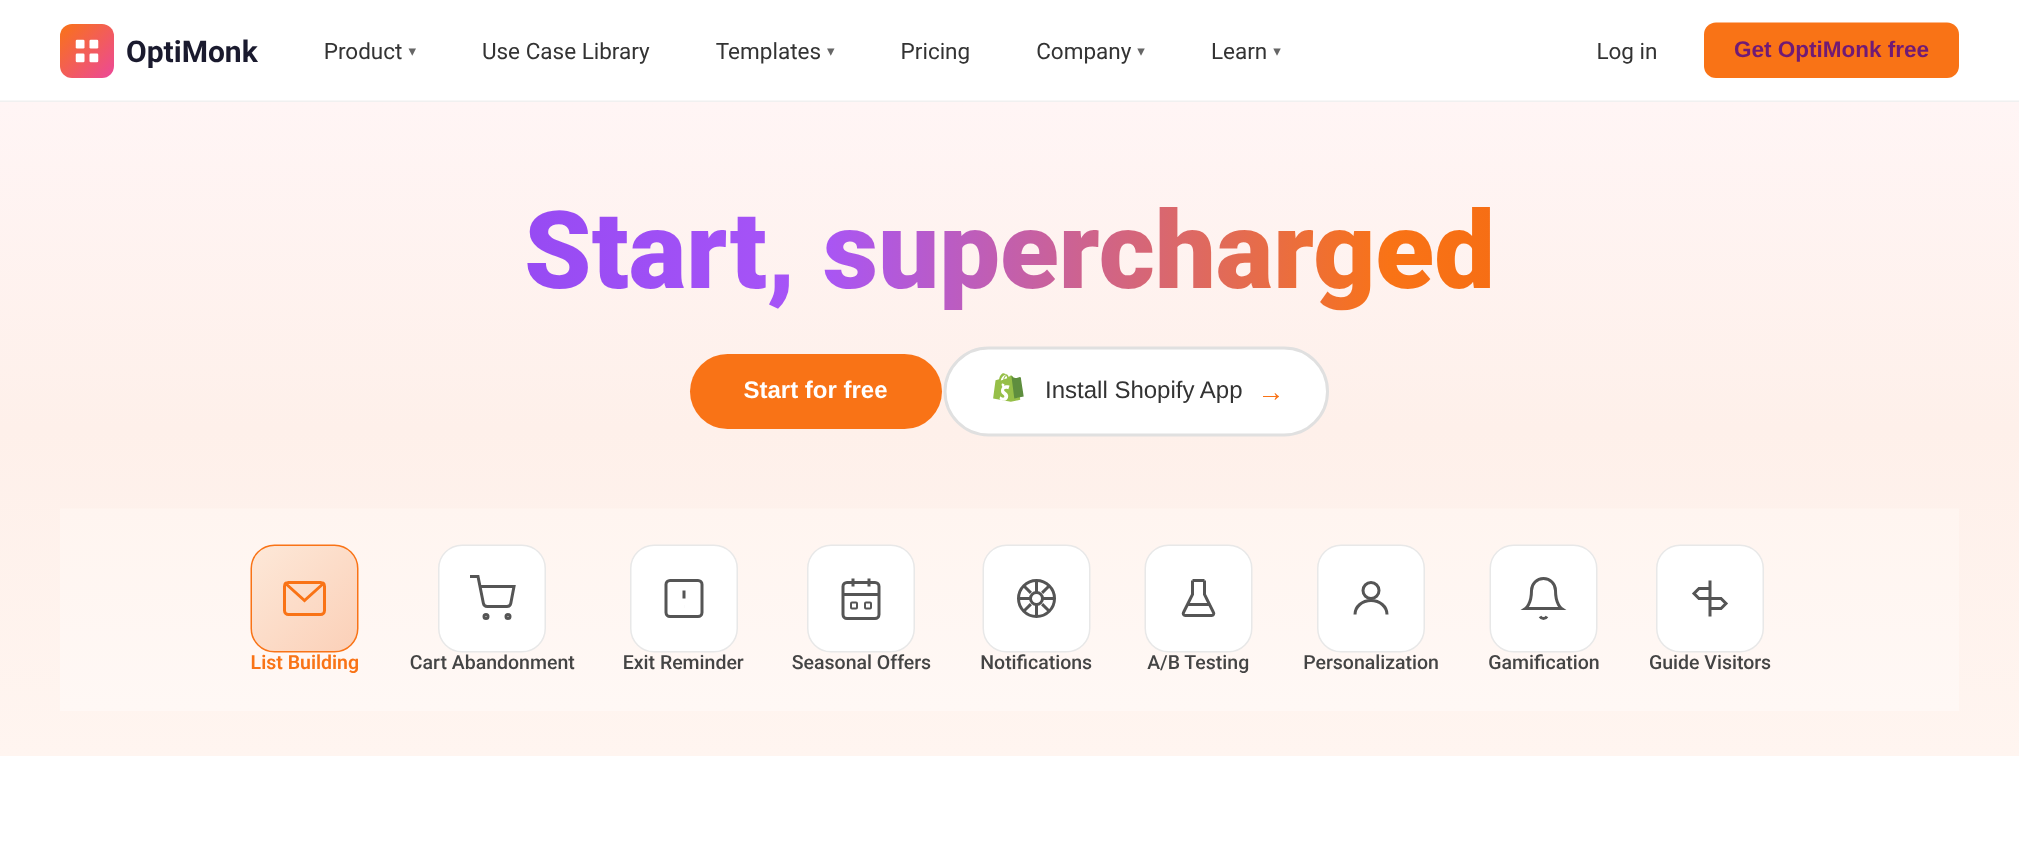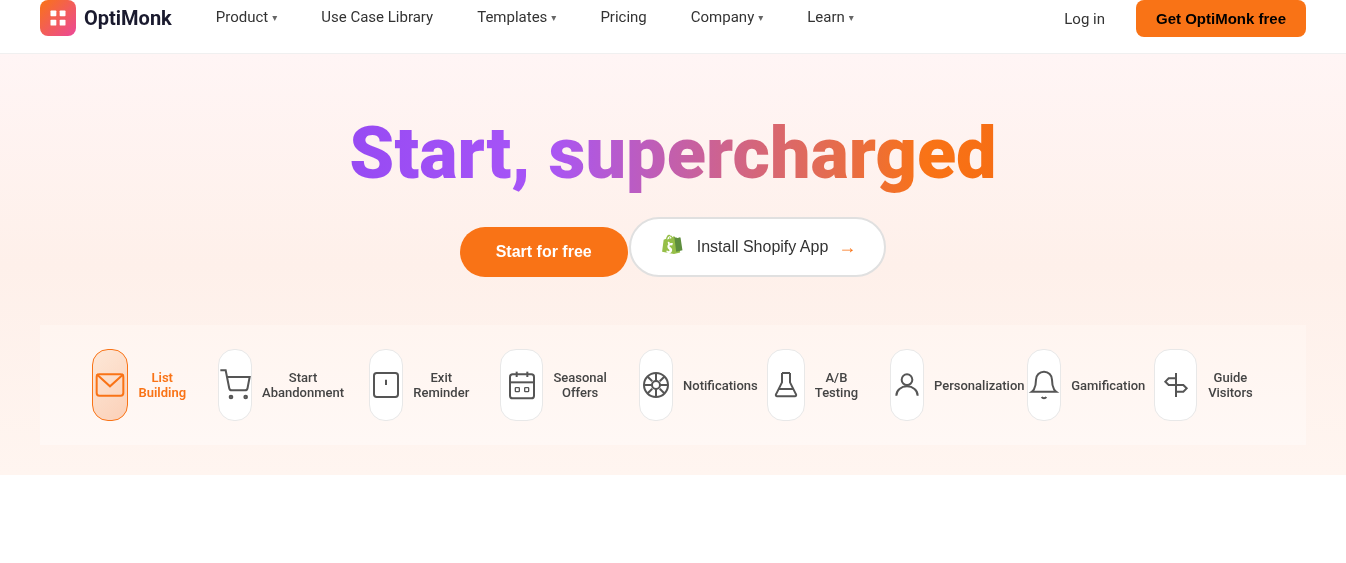--- a/index.html
+++ b/index.html
@@ -6,23 +6,23 @@
     body {
       font-family: -apple-system, BlinkMacSystemFont, 'Segoe UI', Roboto, sans-serif;
       background: #fff;
       width: 1346px;
       overflow-x: hidden;
     }
 
     
     .navbar {
       display: flex;
-      align-items: flex-start;
+      align-items: center;
       padding: 0 40px;
-      height: 54px;
+      height: 68px;
       background: #fff;
       border-bottom: 1px solid #f0f0f0;
       position: relative;
       z-index: 10;
     }
     .logo {
       display: flex;
       align-items: center;
       gap: 8px;
       margin-right: 32px;
@@ -75,21 +75,21 @@
     }
     .login-btn {
       font-size: 15px;
       color: #333;
       cursor: pointer;
       padding: 8px 12px;
       border-radius: 6px;
     }
     .cta-btn {
       background: #f97316;
-      color: #000000;
+      color: #701a75;
       border: none;
       padding: 10px 20px;
       border-radius: 8px;
       font-size: 15px;
       font-weight: 600;
       cursor: pointer;
       white-space: nowrap;
     }
 
     
@@ -110,21 +110,21 @@
       background-clip: text;
     }
     .hero-subtitle {
       font-size: 18px;
       color: #444;
       margin-bottom: 36px;
       line-height: 1.5;
     }
     .hero-buttons {
       display: flex;
-      align-items: flex-end;
+      align-items: center;
       justify-content: center;
       gap: 1px;
       margin-bottom: 48px;
     }
     .start-btn {
       background: #f97316;
       color: white;
       border: none;
       padding: 16px 36px;
       border-radius: 50px;
@@ -155,23 +155,22 @@
     .category-tabs {
       display: flex;
       align-items: flex-start;
       justify-content: center;
       gap: 8px;
       padding: 16px 40px;
       background: linear-gradient(180deg, #fff5f0 0%, #fff8f5 100%);
     }
     .tab-item {
       display: flex;
-      flex-direction: row;
-      align-items: center;
-      gap: 10px;
+      flex-direction: column;
+      align-items: center;
       cursor: pointer;
       padding: 8px 12px;
       min-width: 100px;
     }
     .tab-icon-wrap {
       width: 72px;
       height: 72px;
       border-radius: 16px;
       display: flex;
       align-items: center;
@@ -280,21 +279,21 @@
     </div>
 
     <div class="tab-item">
       <div class="tab-icon-wrap">
         <svg viewBox="0 0 24 24">
           <circle cx="9" cy="21" r="1"></circle>
           <circle cx="20" cy="21" r="1"></circle>
           <path d="M1 1h4l2.68 13.39a2 2 0 0 0 2 1.61h9.72a2 2 0 0 0 2-1.61L23 6H6"></path>
         </svg>
       </div>
-      <span class="tab-label">Start Abandonment</span>
+      <span class="tab-label">Cart Abandonment</span>
     </div>
 
     <div class="tab-item">
       <div class="tab-icon-wrap">
         <svg viewBox="0 0 24 24">
           <rect x="3" y="3" width="18" height="18" rx="2"></rect>
           <line x1="12" y1="8" x2="12" y2="12"></line>
           <line x1="12" y1="16" x2="12.01" y2="16"></line>
         </svg>
       </div>

